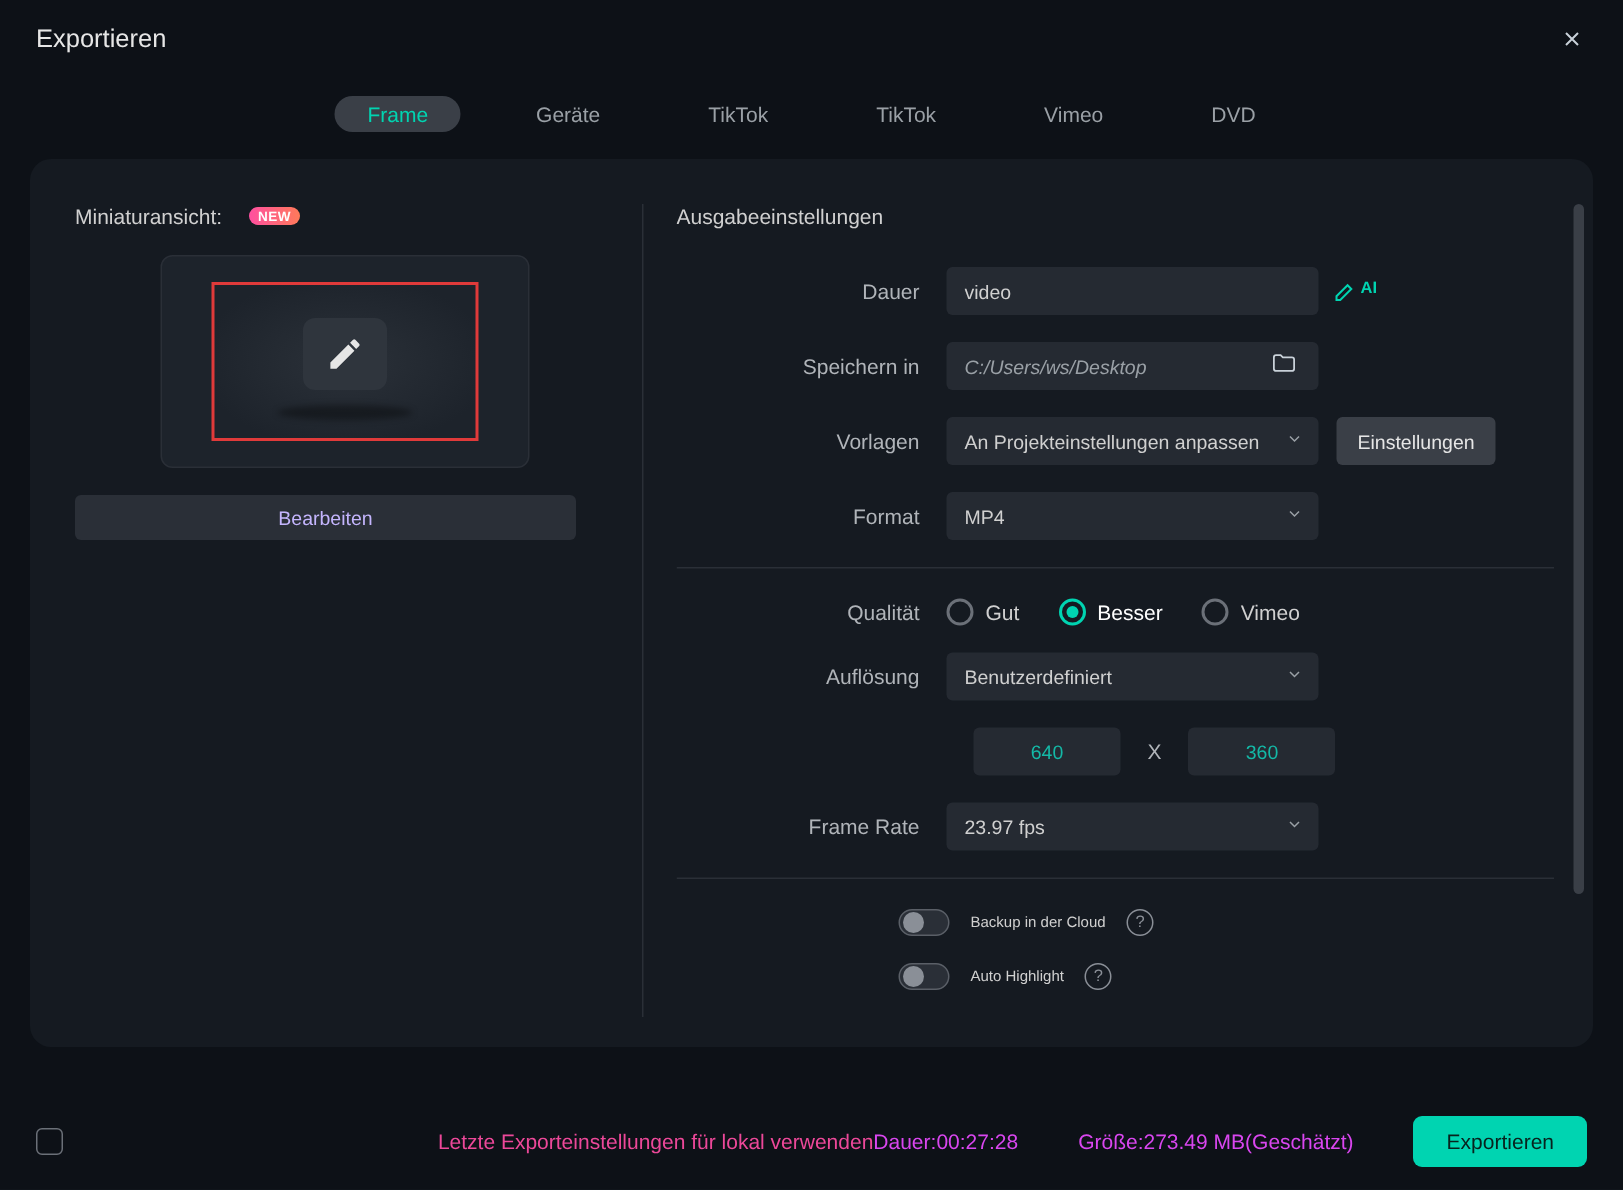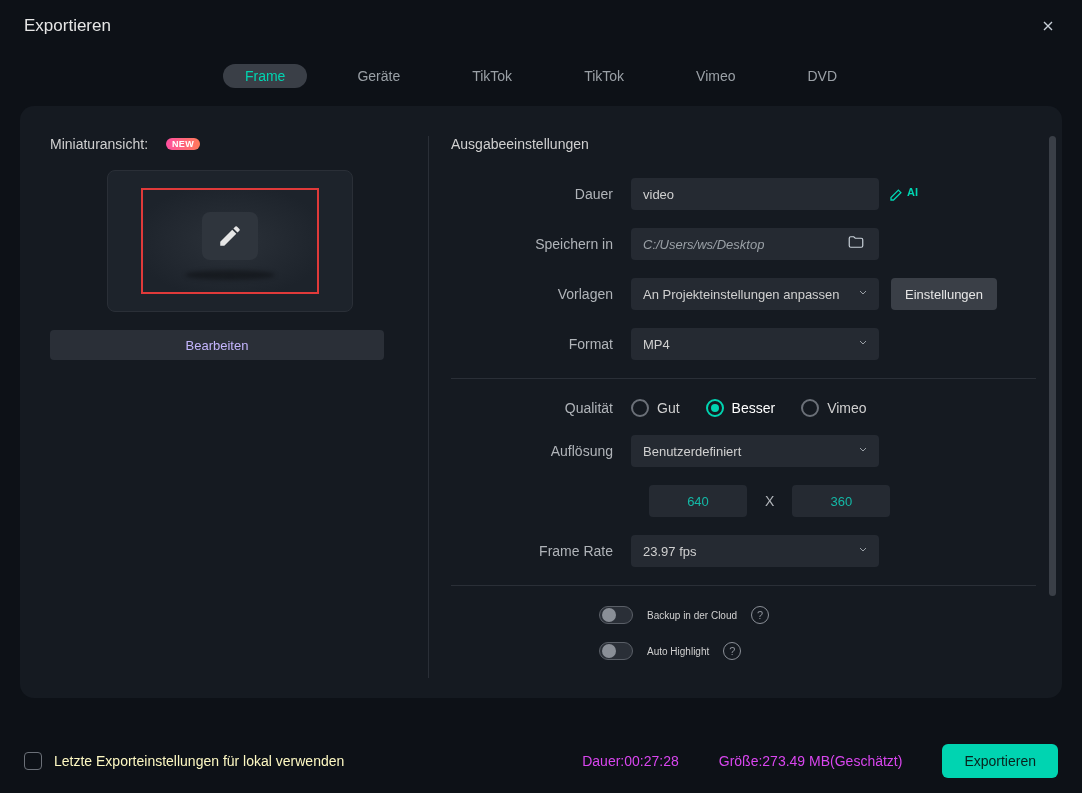--- a/index.html
+++ b/index.html
@@ -325,21 +325,21 @@
     align-items:center;
     padding: 0 24px;
   }
   .checkbox {
     width:18px;height:18px;
     border:1.5px solid #6b7078;
     border-radius:4px;
     margin-right:12px;
     cursor:pointer;
   }
-  .footer-label { font-size:14px; color:#fef9c3; flex:1; }
+  .footer-label { font-size:14px; color:#ec4899; flex:1;text-align:right; }
   .footer-info { font-size:14px; color:#d946ef; margin-right: 40px; }
   .export-btn {
     height:34px;
     padding:0 22px;
     background:#00d4b1;
     border:none;
     border-radius:6px;
     color:#08221d;
     font-size:14px;
     font-weight:500;

